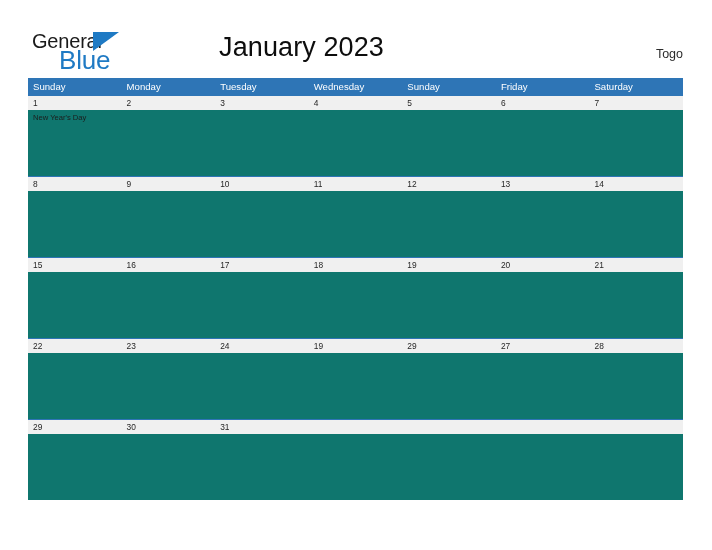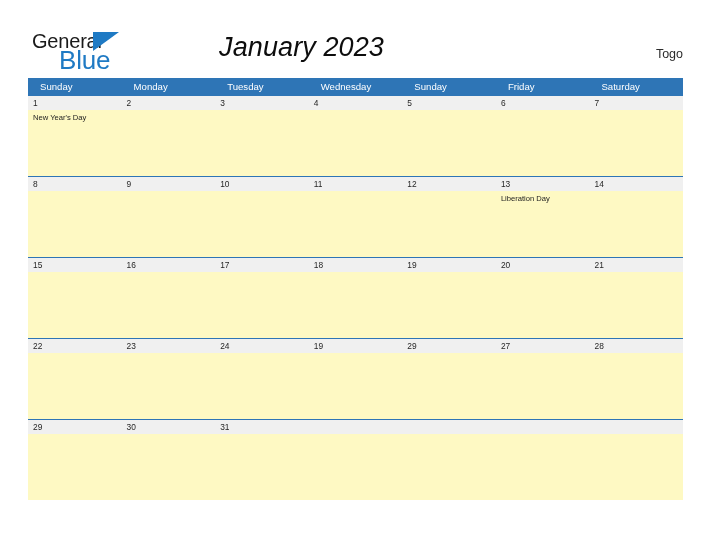--- a/index.html
+++ b/index.html
@@ -71,21 +71,20 @@
     left: 0;
     top: 30px;
     width: 603px;
     text-align: center;
     font-size: 27px;
     font-weight: 400;
     color: #0d0d0d;
     letter-spacing: 0.1px;
     line-height: 34px;
     white-space: nowrap;
-    font-style: italic;
   }
   .country {
     position: absolute;
     right: 29px;
     top: 46px;
     font-size: 12.5px;
     color: #2b2b2b;
     line-height: 16px;
     white-space: nowrap;
     text-align: right;
@@ -103,21 +102,21 @@
     width: 655px;
     height: 18px;
     background: #2e75b6;
   }
   .weekday {
     flex: 1 1 0;
     min-width: 0;
     color: #ffffff;
     font-size: 9.6px;
     line-height: 18px;
-    padding-left: 12px;
+    padding-left: 5px;
     box-sizing: border-box;
     white-space: nowrap;
     overflow: hidden;
   }
 
   .week {
     width: 655px;
     border-top: 1px solid #2e75b6;
     box-sizing: border-box;
   }
@@ -139,21 +138,21 @@
     box-sizing: border-box;
     white-space: nowrap;
     overflow: hidden;
   }
   .daynum.empty { color: transparent; }
 
   .week-events {
     display: flex;
     width: 655px;
     height: 66px;
-    background: #fef9c3;
+    background: #0f766e;
   }
   .daycell {
     flex: 1 1 0;
     min-width: 0;
     padding: 3px 4px 0 5px;
     box-sizing: border-box;
     overflow: hidden;
   }
   .event {
     font-size: 7.6px;
@@ -232,23 +231,20 @@
             <div class="daynum">12</div>
             <div class="daynum">13</div>
             <div class="daynum">14</div>
           </div>
           <div class="week-events">
             <div class="daycell"></div>
             <div class="daycell"></div>
             <div class="daycell"></div>
             <div class="daycell"></div>
             <div class="daycell"></div>
-            <div class="daycell">
-              <div class="event">Liberation Day</div>
-            </div>
             <div class="daycell"></div>
           </div>
         </div>
         <div class="week">
           <div class="week-numbers">
             <div class="daynum">15</div>
             <div class="daynum">16</div>
             <div class="daynum">17</div>
             <div class="daynum">18</div>
             <div class="daynum">19</div>

